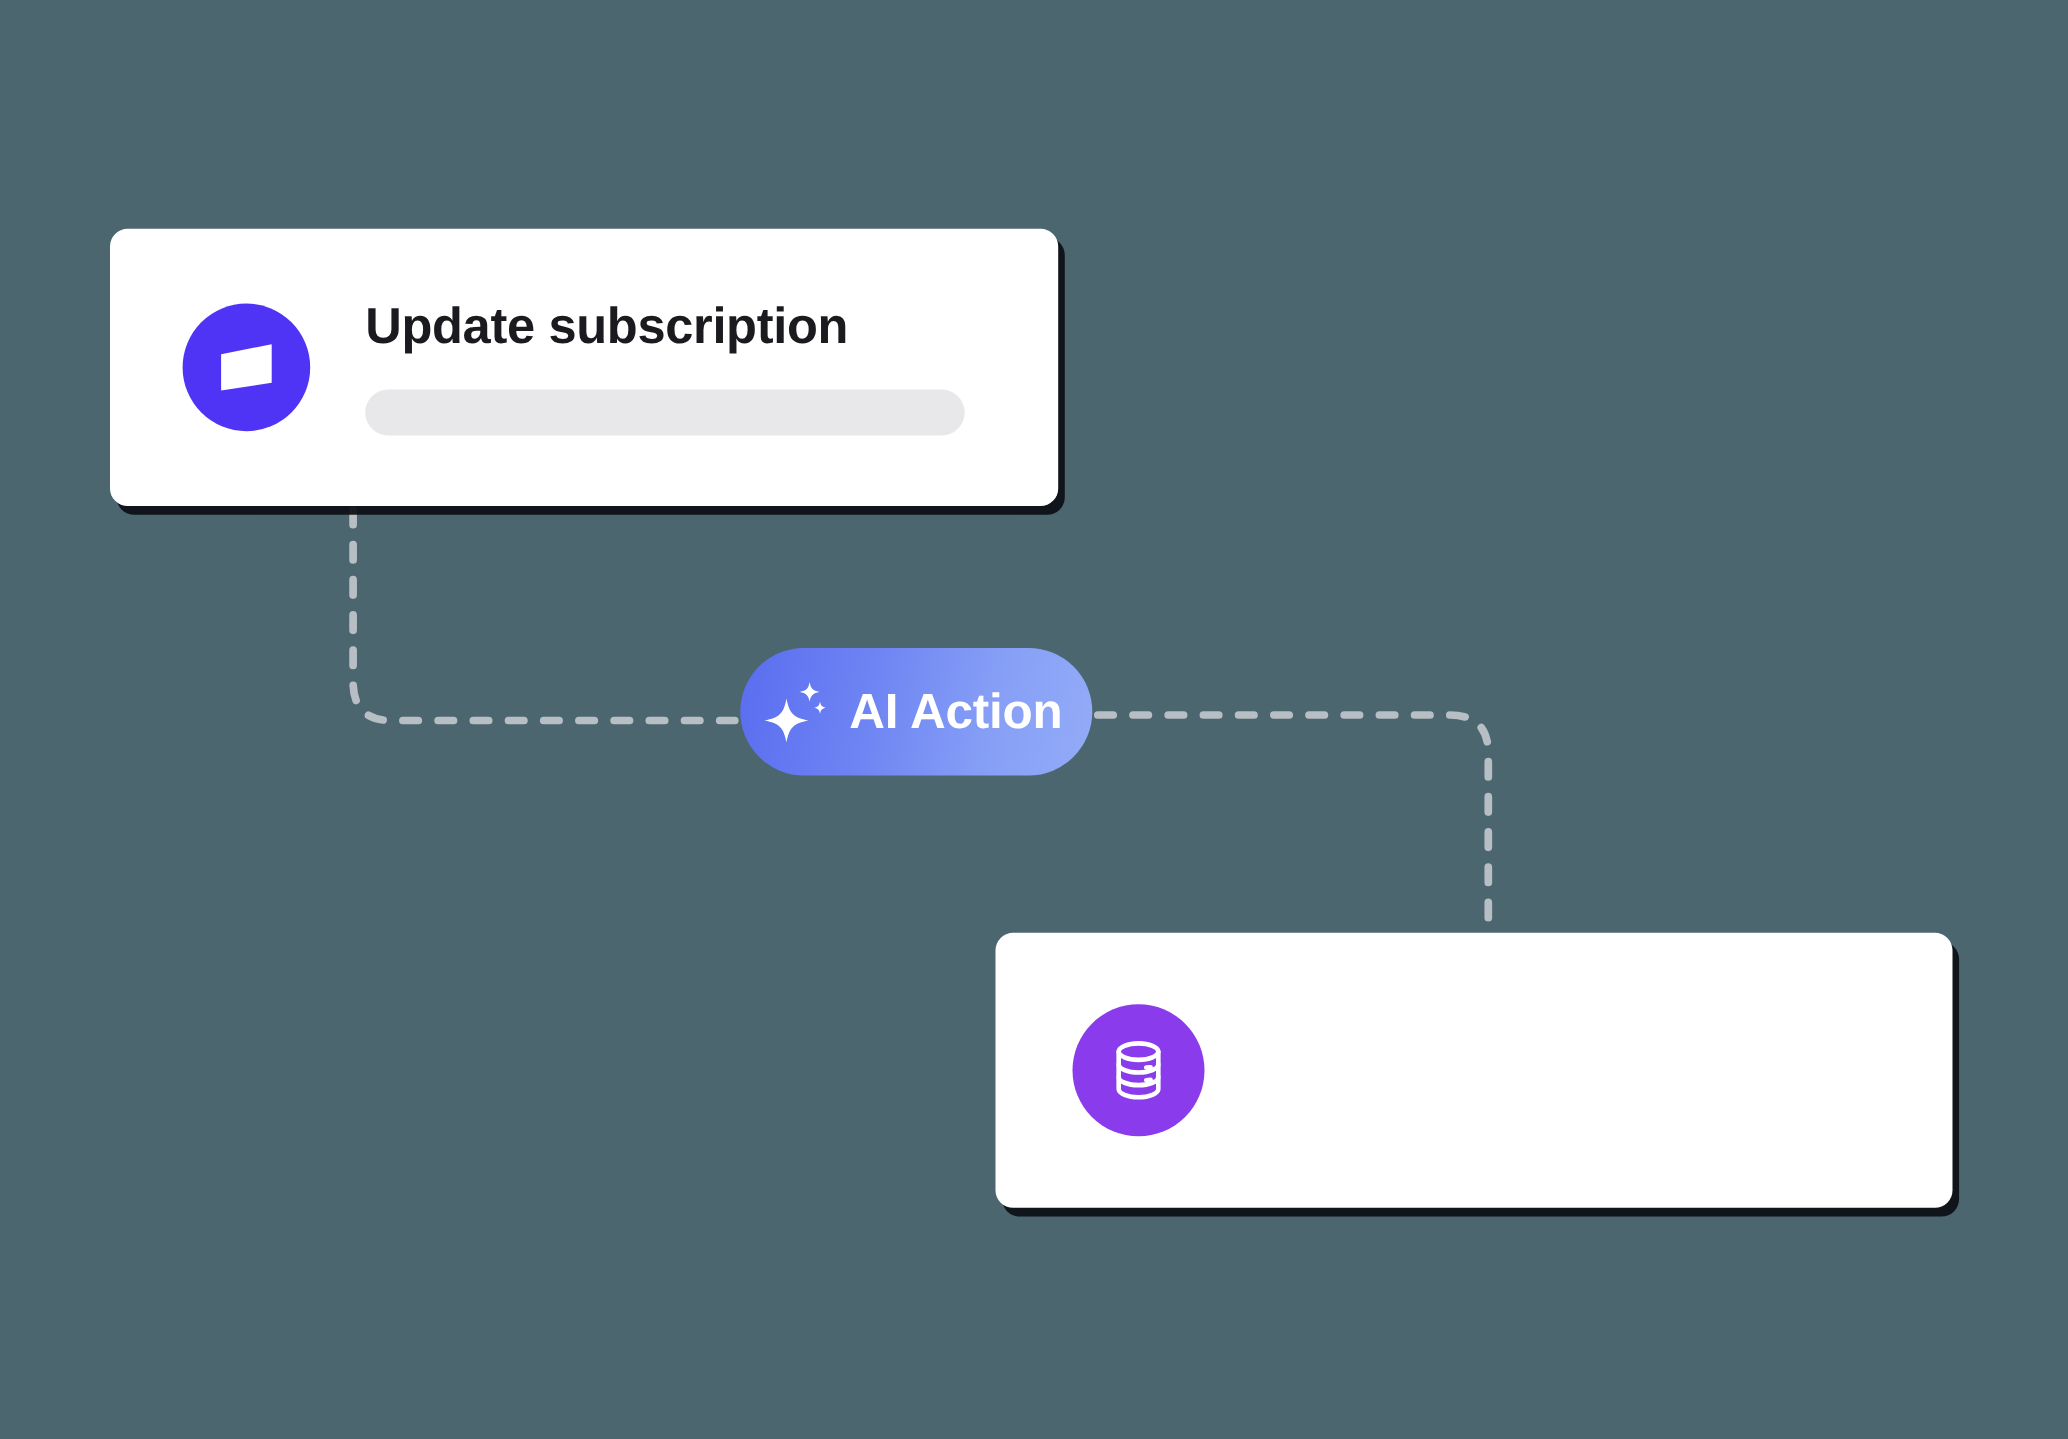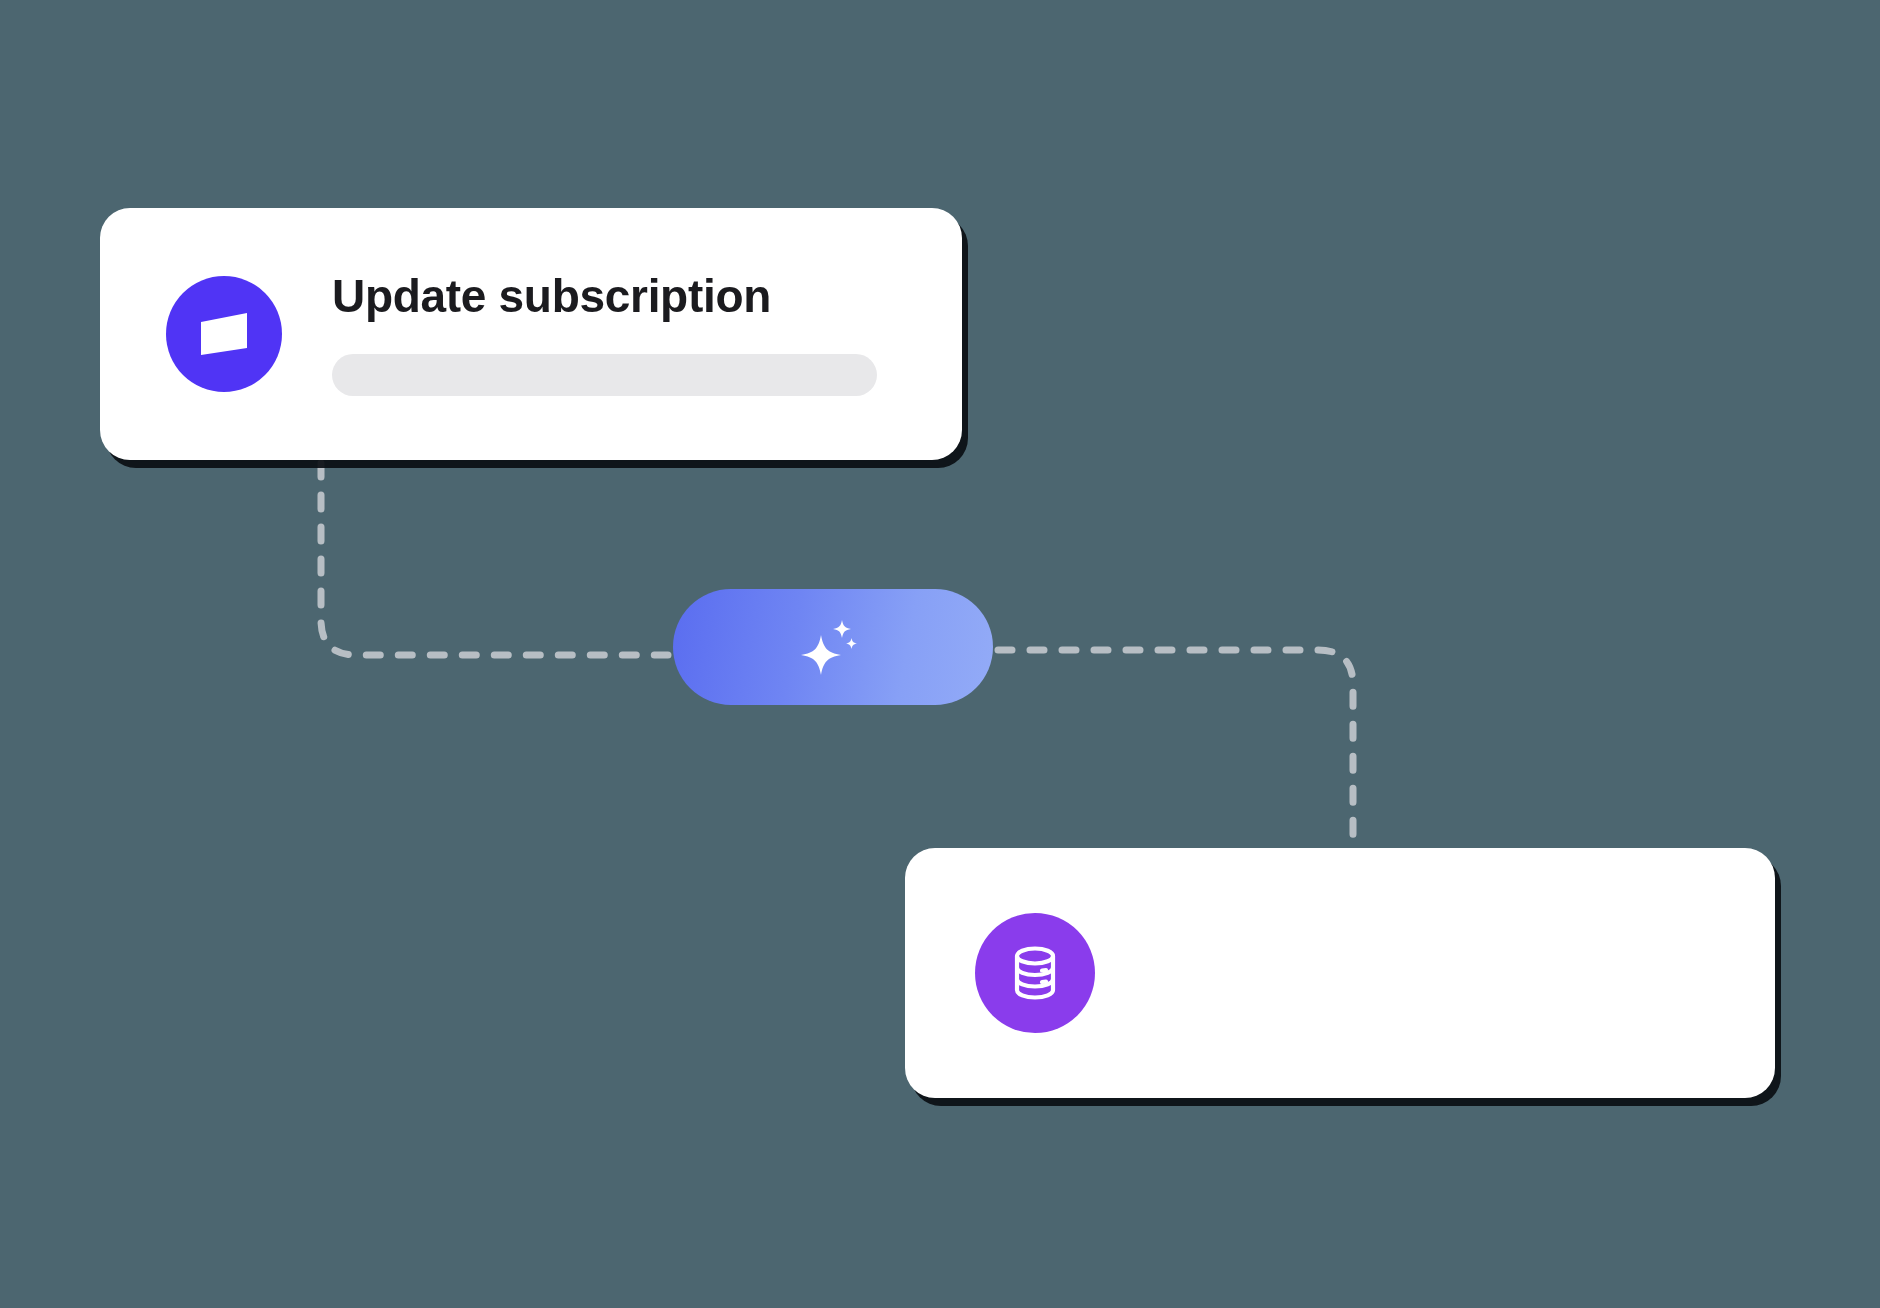--- a/index.html
+++ b/index.html
@@ -27,21 +27,21 @@
     top: 0;
     width: 1880px;
     height: 1308px;
     pointer-events: none;
   }
 
   
   .card {
     position: absolute;
     background: #ffffff;
-    border-radius: 30px;
+    border-radius: 16px;
     box-shadow: 6px 8px 0 0 rgba(10, 14, 18, 0.92);
     display: flex;
     align-items: center;
     box-sizing: border-box;
   }
 
   #card-subscription {
     left: 100px;
     top: 208px;
     width: 862px;
@@ -160,20 +160,21 @@
   </div>
 
   <div id="ai-action-pill">
     <span class="sparkle-icon">
       <svg width="64" height="64" viewBox="0 0 64 64" xmlns="http://www.w3.org/2000/svg">
         <path fill="#ffffff" d="M25 20 C27.5 33.5 31.5 37.5 45 40 C31.5 42.5 27.5 46.5 25 60 C22.5 46.5 18.5 42.5 5 40 C18.5 37.5 22.5 33.5 25 20 Z"></path>
         <path fill="#ffffff" d="M46 5 C47.1 11 48.9 12.8 55 14 C48.9 15.1 47.1 16.9 46 23 C44.9 16.9 43.1 15.1 37 14 C43.1 12.8 44.9 11 46 5 Z"></path>
         <path fill="#ffffff" d="M55.5 23 C56.2 26.6 57.4 27.8 61 28.5 C57.4 29.2 56.2 30.4 55.5 34 C54.8 30.4 53.6 29.2 50 28.5 C53.6 27.8 54.8 26.6 55.5 23 Z"></path>
       </svg>
     </span>
+    <span class="pill-label">AI Action</span>
   </div>
 
   <div class="card" id="card-database">
     <div class="card-icon" id="icon-database">
       <svg width="64" height="64" viewBox="0 0 64 64" xmlns="http://www.w3.org/2000/svg">
         <g fill="none" stroke="#ffffff" stroke-width="4.2" stroke-linecap="round" stroke-linejoin="round">
           <ellipse cx="32" cy="15" rx="18" ry="7.5"></ellipse>
           <path d="M14 15 L14 49 C14 53.2 22.1 56.5 32 56.5 C41.9 56.5 50 53.2 50 49 L50 15"></path>
           <path d="M14 26.5 C14 30.7 22.1 34 32 34 C41.9 34 50 30.7 50 26.5"></path>
           <path d="M14 38 C14 42.2 22.1 45.5 32 45.5 C41.9 45.5 50 42.2 50 38"></path>

